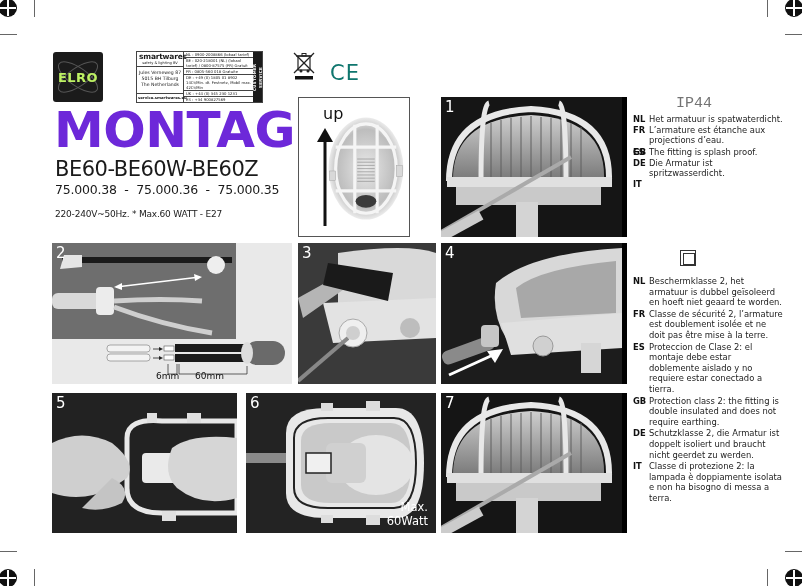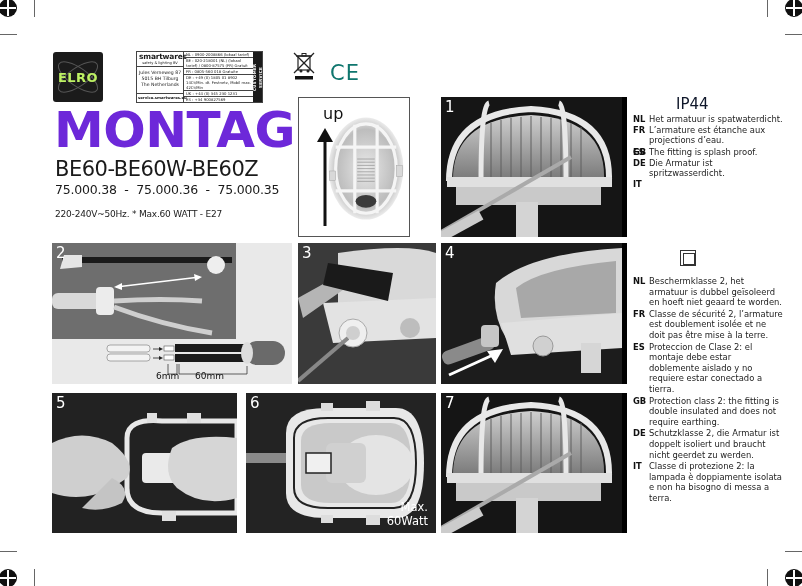--- a/index.html
+++ b/index.html
@@ -53,21 +53,21 @@
   .p2 .dim { position: absolute; font-size: 9px; color: #111; top: 128px; }
   .p3 { left: 298px; top: 243px; width: 138px; height: 141px; background: #2b2b2b; }
   .p4 { left: 441px; top: 243px; width: 181px; height: 141px; background: #1a1a1a; }
   .p5 { left: 52px; top: 393px; width: 185px; height: 140px; background: #1f1f1f; }
   .p6 { left: 246px; top: 393px; width: 190px; height: 140px; background: #222; }
   .p6 .max { position: absolute; right: 8px; bottom: 5px; color: #fff; font-size: 11.5px; line-height: 14px; text-align: right; z-index: 3; }
   .p7 { left: 441px; top: 393px; width: 181px; height: 140px; background: #151515; }
 
   
   .black-bar { position: absolute; left: 622px; width: 5px; background: #000; }
-  .ip-title { position: absolute; left: 676px; top: 95px; font-size: 15px; line-height: 18px; color: #0f172a; }
+  .ip-title { position: absolute; left: 676px; top: 95px; font-size: 15px; line-height: 18px; color: #737373; font-family: Liberation Mono, monospace; }
   .lang-block { position: absolute; left: 633px; width: 150px; font-size: 8.4px; line-height: 10.2px; color: #222; }
   .lang-item { position: relative; padding-left: 16px; margin-bottom: 1px; }
   .lang-item .code { position: absolute; left: 0; top: 0; font-weight: bold; color: #111; }
   .lang-item .txt { display: block; }
 
   .class2-icon { position: absolute; left: 680px; top: 250px; width: 16px; height: 16px; border: 1px solid #333; }
   .class2-icon::after { content: ""; position: absolute; left: 2px; top: 2px; width: 10px; height: 10px; border: 1px solid #333; }
 </style>
 </head>
 <body>

